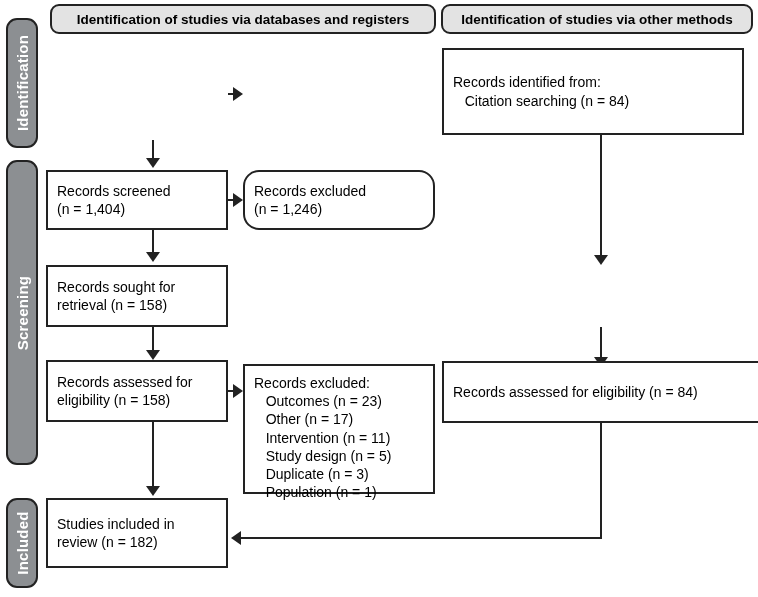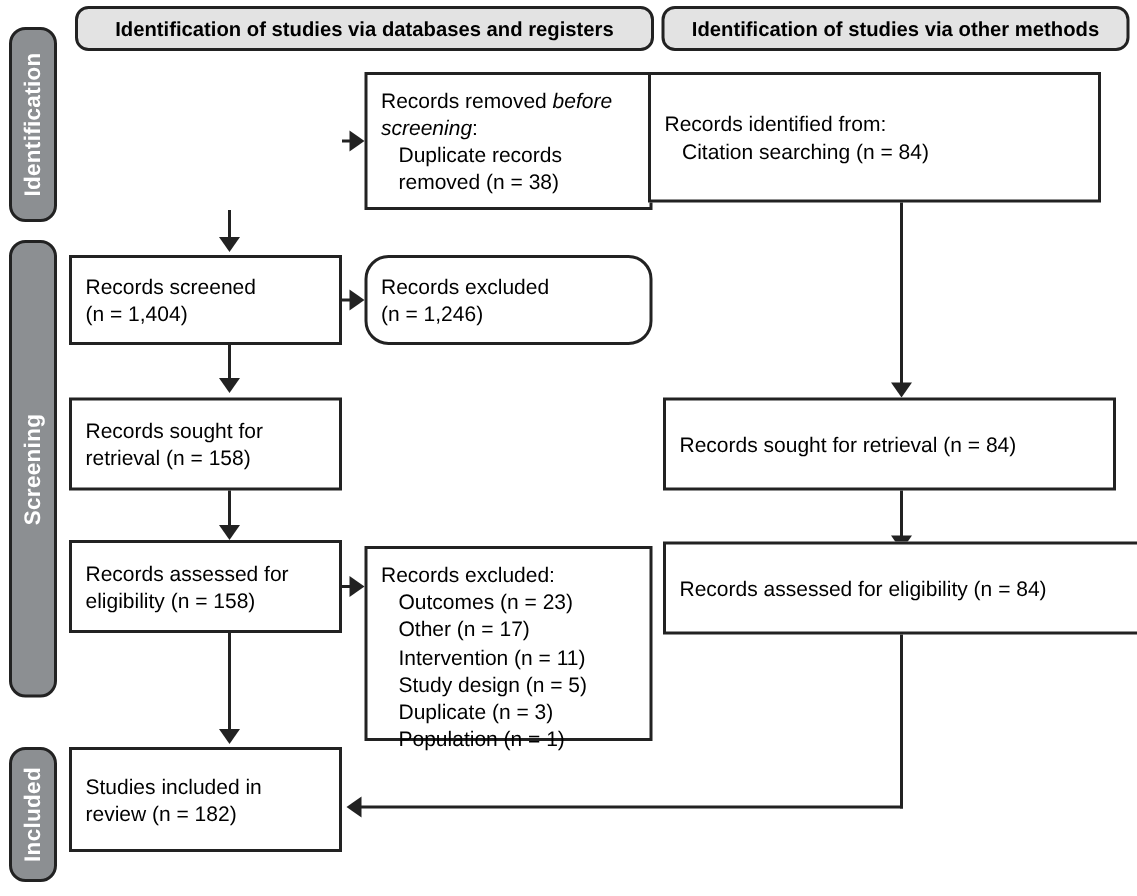--- a/index.html
+++ b/index.html
@@ -120,28 +120,22 @@
 
   <div class="stage-tab" style="left:6px; top:498px; width:32px; height:90px;">
     <span class="stage-label">Included</span>
   </div>
 
   <div class="col-header" style="left:50px; top:4px; width:386px; height:30px;">Identification of studies via databases and  registers</div>
 
   <div class="col-header" style="left:441px; top:4px; width:312px; height:30px;">Identification of studies via other methods</div>
 
 
-  <div class="node" style="left:243px; top:48px; width:192px; height:92px;">
-    <span class="node-text">Records removed <span class="ital">before</span>
-<span class="ital">screening</span>:
-   Duplicate records
-   removed (n = 38)</span>
-  </div>
-
-  <div class="node" style="left:432px; top:48px; width:302px; height:87px;">
+
+  <div class="node" style="left:442px; top:48px; width:302px; height:87px;">
     <span class="node-text">Records identified from:
    Citation searching (n = 84)</span>
   </div>
 
   <div class="hline" style="left:228px; top:93px; width:9px;"></div>
   <div class="arrow arrow-right" style="left:233px; top:87px;"></div>
 
   <div class="vline" style="left:152px; top:140px; height:22px;"></div>
   <div class="arrow arrow-down" style="left:146px; top:158px;"></div>
 
@@ -162,23 +156,20 @@
   <div class="arrow arrow-right" style="left:233px; top:193px;"></div>
 
   <div class="vline" style="left:152px; top:230px; height:25px;"></div>
   <div class="arrow arrow-down" style="left:146px; top:252px;"></div>
 
   <div class="node" style="left:46px; top:265px; width:182px; height:62px;">
     <span class="node-text">Records sought for
 retrieval (n = 158)</span>
   </div>
 
-  <div class="node" style="left:442px; top:265px; width:302px; height:62px;">
-    <span class="node-text">Records sought for retrieval (n = 84)</span>
-  </div>
 
   <div class="vline" style="left:152px; top:327px; height:26px;"></div>
   <div class="arrow arrow-down" style="left:146px; top:350px;"></div>
 
   <div class="vline" style="left:600px; top:327px; height:34px;"></div>
   <div class="arrow arrow-down" style="left:594px; top:357px;"></div>
 
   <div class="node" style="left:46px; top:360px; width:182px; height:62px;">
     <span class="node-text">Records assessed for
 eligibility (n = 158)</span>

